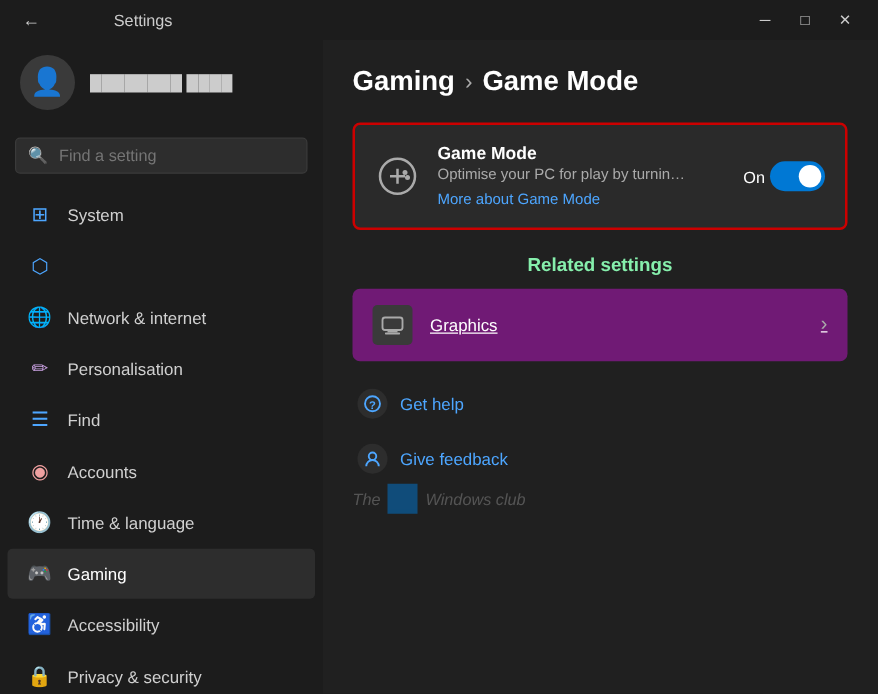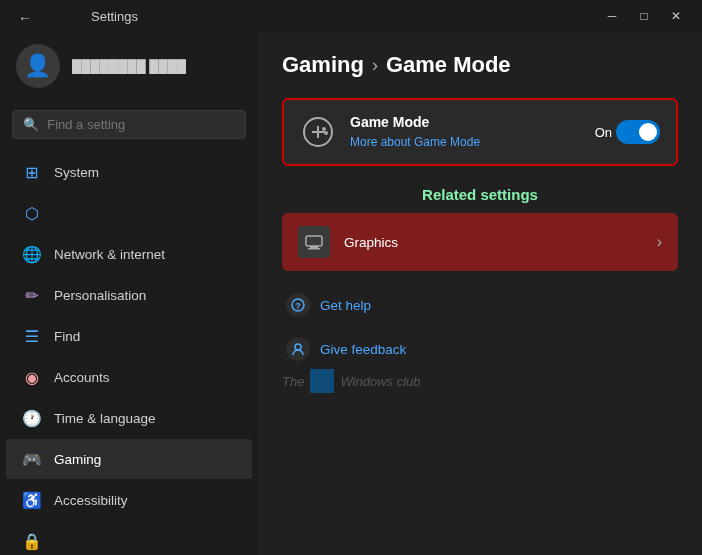--- a/index.html
+++ b/index.html
@@ -258,23 +258,24 @@
 
     
     .section-title {
       font-size: 15px;
       font-weight: 600;
       color: #86efac;
       margin-bottom: 10px;
       text-align: center;
     }
     .settings-card {
-      background: #7f1d1d;
+      background: #701a75;
       border-radius: 6px;
       margin-bottom: 6px;
+      text-decoration: underline;
     }
     .settings-item {
       display: flex;
       align-items: center;
       gap: 14px;
       padding: 13px 16px;
       cursor: pointer;
       border-radius: 6px;
     }
     .settings-item-icon {
@@ -412,20 +413,21 @@
         <div class="nav-item active">
           <span class="nav-icon icon-gaming">🎮</span>
           <span>Gaming</span>
         </div>
         <div class="nav-item">
           <span class="nav-icon icon-accessibility">♿</span>
           <span>Accessibility</span>
         </div>
         <div class="nav-item">
           <span class="nav-icon icon-privacy">🔒</span>
+          <span>Privacy &amp; security</span>
         </div>
       </div>
 
   </div>
 
   <div class="content">
 
     <div class="breadcrumb">
       <span>Gaming</span>
       <span class="breadcrumb-sep">›</span>
@@ -436,20 +438,21 @@
       <div class="game-mode-icon">
         <svg width="32" height="32" viewBox="0 0 32 32" fill="none">
           <circle cx="16" cy="16" r="14" stroke="#aaa" stroke-width="2"></circle>
           <path d="M10 16 L22 16 M16 10 L16 22" stroke="#aaa" stroke-width="2"></path>
           <circle cx="22" cy="13" r="2" fill="#aaa"></circle>
           <circle cx="24" cy="17" r="2" fill="#aaa"></circle>
         </svg>
       </div>
       <div class="game-mode-text">
         <div class="game-mode-title">Game Mode</div>
+        <div class="game-mode-desc">Optimise your PC for play by turnin…</div>
         <span class="game-mode-link">More about Game Mode</span>
       </div>
       <div class="game-mode-toggle-area">
         <span class="toggle-label">On</span>
         <div class="toggle-switch">
           <div class="toggle-knob"></div>
         </div>
       </div>
     </div>
 

